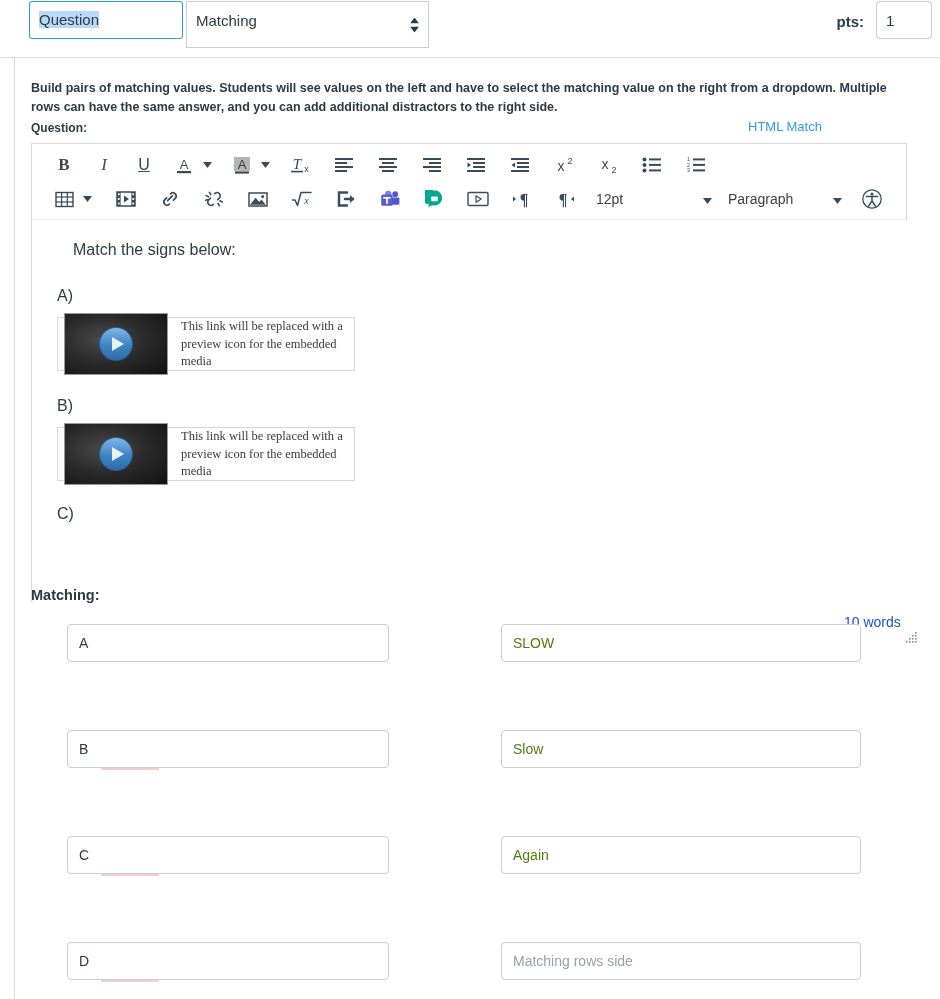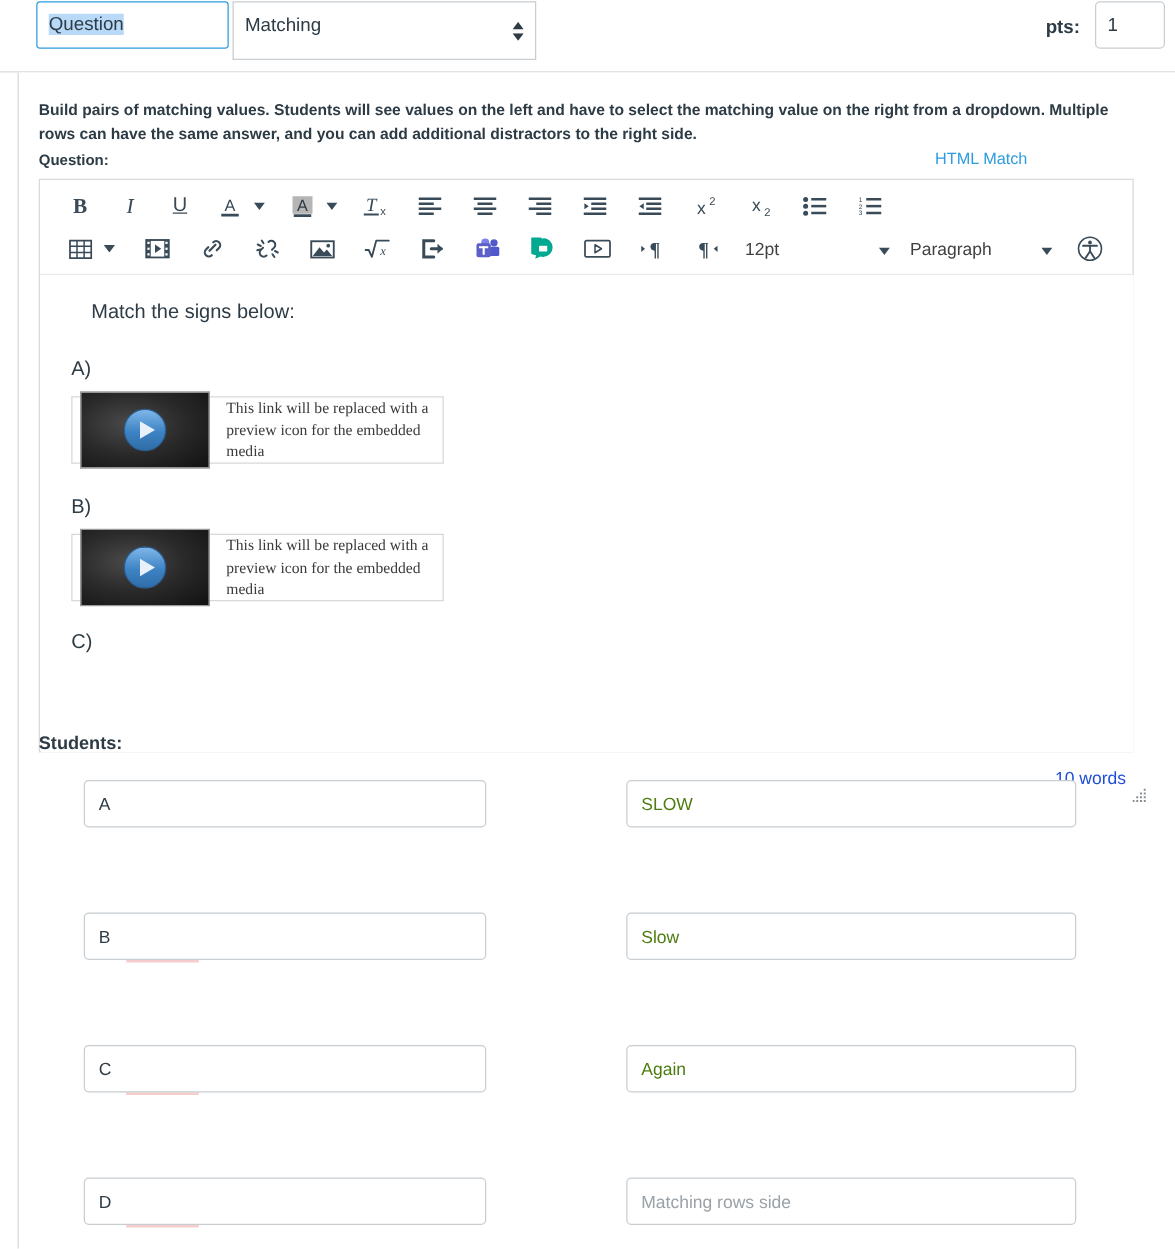--- a/index.html
+++ b/index.html
@@ -606,21 +606,21 @@
             <rect x="6" y="7" width="1.6" height="1.6"></rect>
             <rect x="3" y="7" width="1.6" height="1.6"></rect>
           <rect x="9" y="10" width="1.6" height="1.6"></rect>
             <rect x="6" y="10" width="1.6" height="1.6"></rect>
             <rect x="3" y="10" width="1.6" height="1.6"></rect>
             <rect x="0" y="10" width="1.6" height="1.6"></rect>
         </g>
       </svg>
     </div>
 
-    <div class="answers-label">Students:</div>
+    <div class="answers-label">Matching:</div>
 
     <div class="ans-row" style="top:566px;">
       <div class="ans-left">
         <span>A</span>
       </div>
       <div class="ans-right">
         <span>SLOW</span>
       </div>
     </div>
     <div class="dist-box" style="top:678px;">

